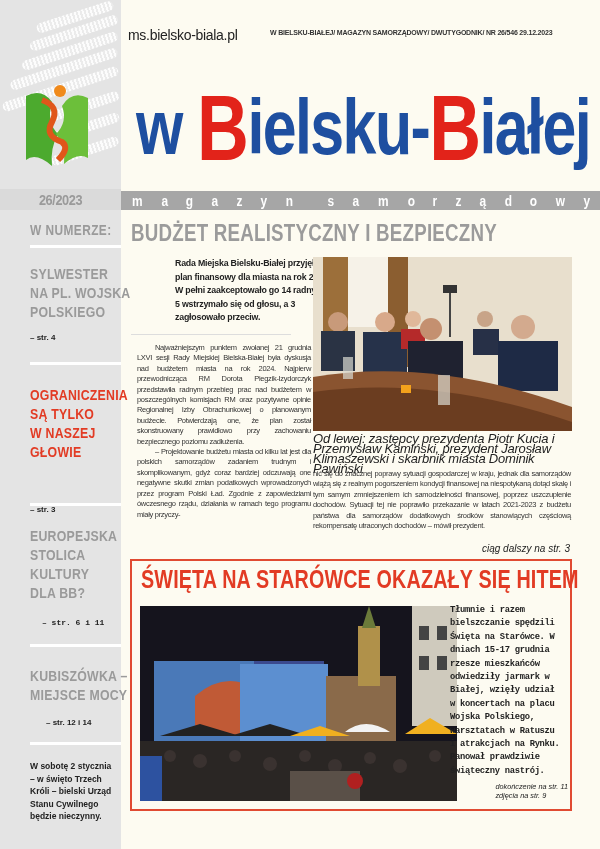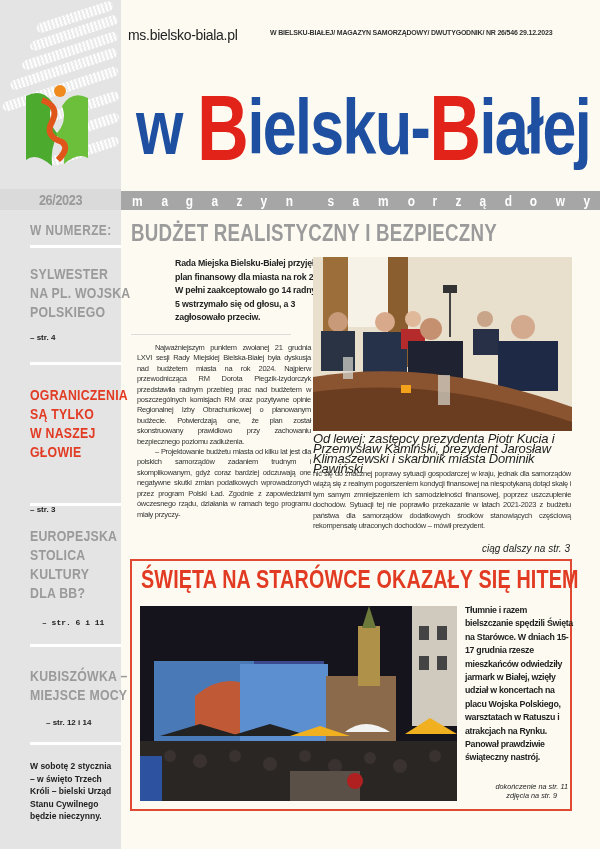--- a/index.html
+++ b/index.html
@@ -38,22 +38,22 @@
   .body-col { position: absolute; font-size: 7.5px; line-height: 10.4px; color: #333; text-align: justify; letter-spacing: -0.3px; }
   .body-col p { text-indent: 18px; }
   .photo1 { position: absolute; left: 313px; top: 257px; width: 259px; height: 174px; overflow: hidden; background: linear-gradient(180deg, #e9e2d2 0%, #d9ccb4 40%, #8a5a34 70%, #6e4428 100%); }
   .caption1 { position: absolute; left: 313px; top: 434px; width: 270px; font-style: italic; font-size: 13px; line-height: 10px; color: #222; letter-spacing: -0.2px; }
   .cont1 { position: absolute; right: 30px; top: 543px; font-style: italic; font-size: 10px; color: #222; }
 
   
   .box2 { position: absolute; left: 130px; top: 559px; width: 442px; height: 252px; border: 2px solid #e04a32; }
   .headline2 { position: absolute; left: 141px; top: 564px; font-weight: bold; font-size: 26px; color: #e23b24; white-space: nowrap; transform: scaleX(.76); transform-origin: left; letter-spacing: 0.2px; }
   .photo2 { position: absolute; left: 140px; top: 606px; width: 317px; height: 195px; overflow: hidden; background: #1b1a24; }
-  .lead2 { position: absolute; left: 465px; top: 604px; width: 110px; font-size: 8.8px; line-height: 13.4px; font-weight: bold; color: #222; letter-spacing: -0.3px; }
-  .cont2 { position: absolute; right: 32px; top: 782px; font-style: italic; font-size: 7.3px; line-height: 9px; color: #222; text-align: center; }
+  .lead2 { position: absolute; left: 450px; top: 604px; width: 110px; font-size: 8.8px; line-height: 13.4px; font-weight: bold; color: #222; letter-spacing: -0.3px; font-family: Liberation Mono, monospace; }
+  .cont2 { position: absolute; right: 32px; top: 782px; font-style: italic; font-size: 7.3px; line-height: 9px; color: #222; text-align: left; }
 </style>
 </head>
 <body>
 
 <div class="sidebar"></div>
 <div class="logo-area">
   <div class="scribble" style="left:35px;top:12px;width:80px;"></div>
   <div class="scribble" style="left:28px;top:28px;width:92px;"></div>
   <div class="scribble" style="left:20px;top:46px;width:100px;"></div>
   <div class="scribble" style="left:8px;top:64px;width:112px;"></div>

